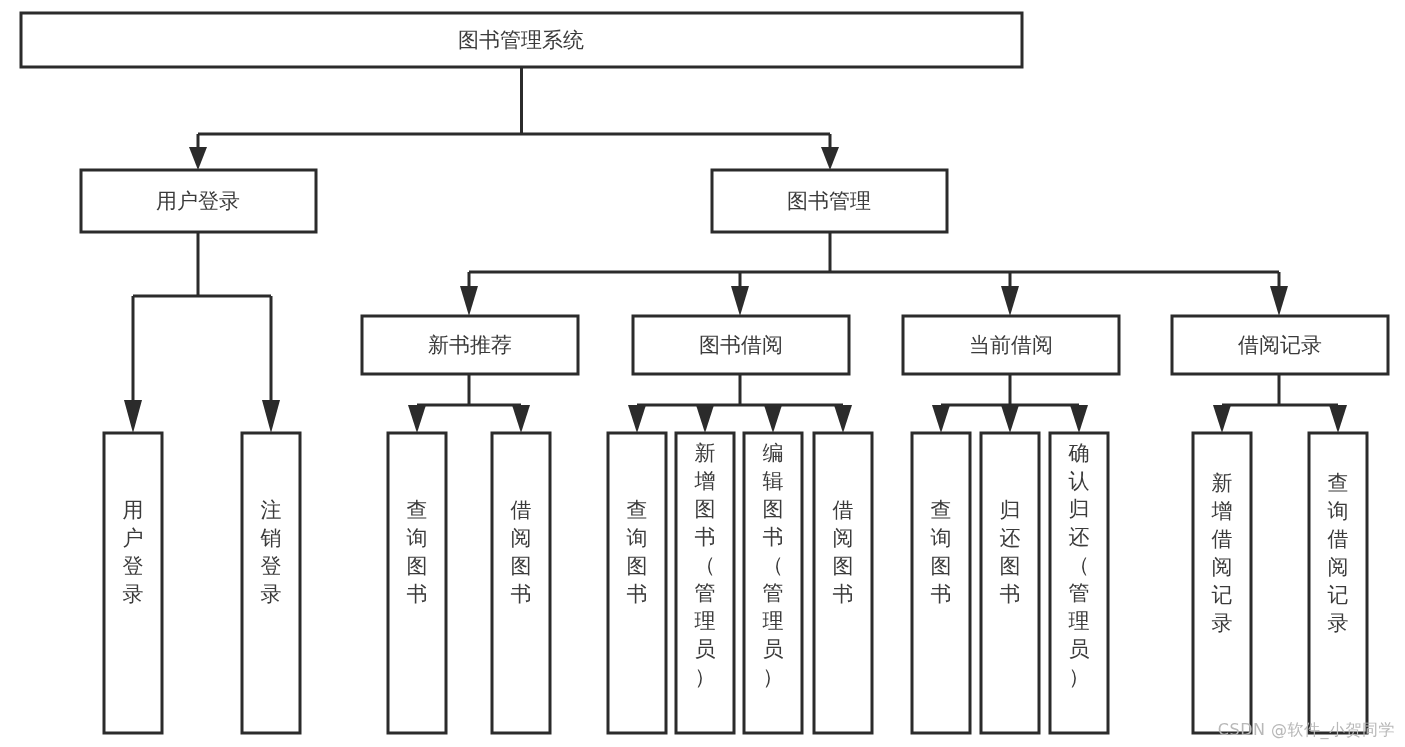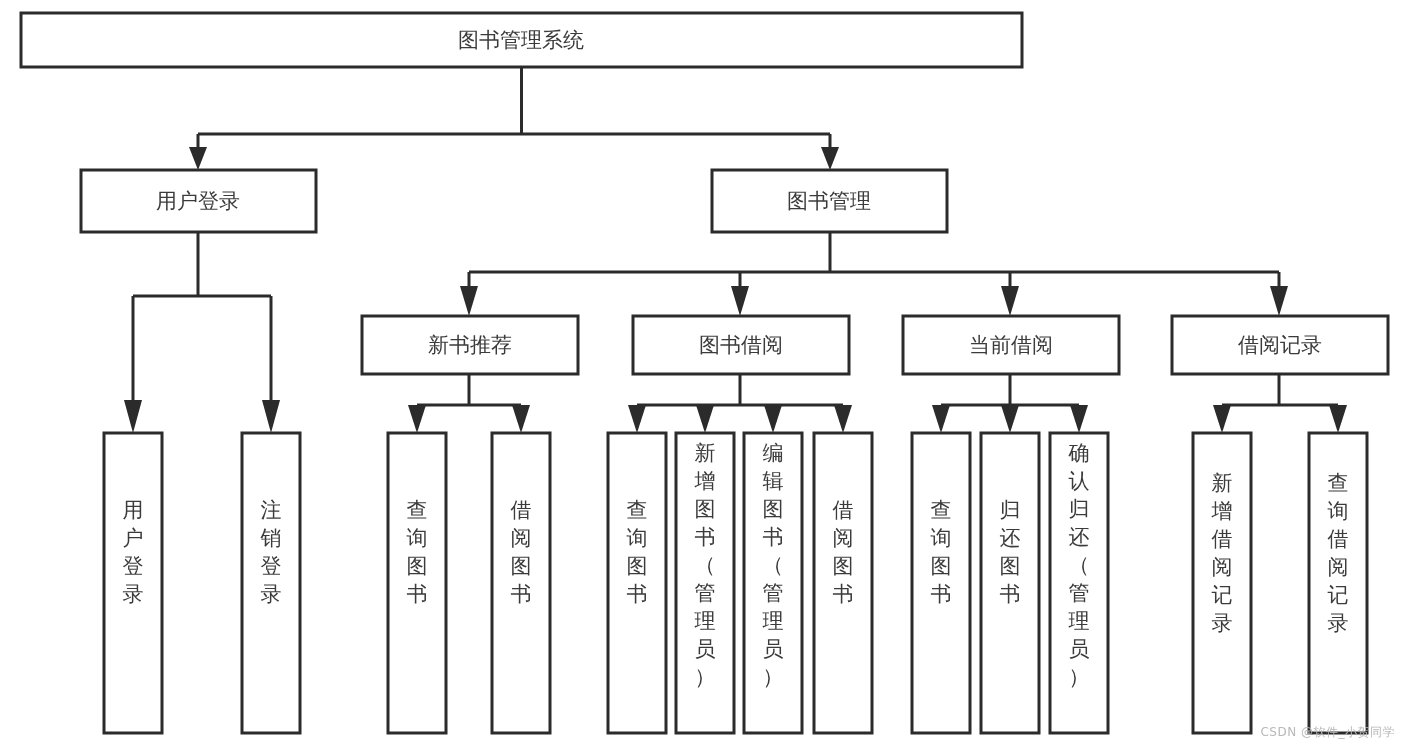--- a/index.html
+++ b/index.html
@@ -51,21 +51,21 @@
   }
   .arrow-head {
     fill: #2b2b2b;
     stroke: none;
   }
   .watermark {
     position: absolute;
     right: 8px;
     bottom: 6px;
     font-family: "DejaVu Sans", "Liberation Sans", sans-serif;
-    font-size: 12px;
+    font-size: 16px;
     color: #b8b8b8;
     letter-spacing: 0.5px;
     white-space: nowrap;
   }
 </style>
 </head>
 <body>
 
 <div id="diagram-root">
 

